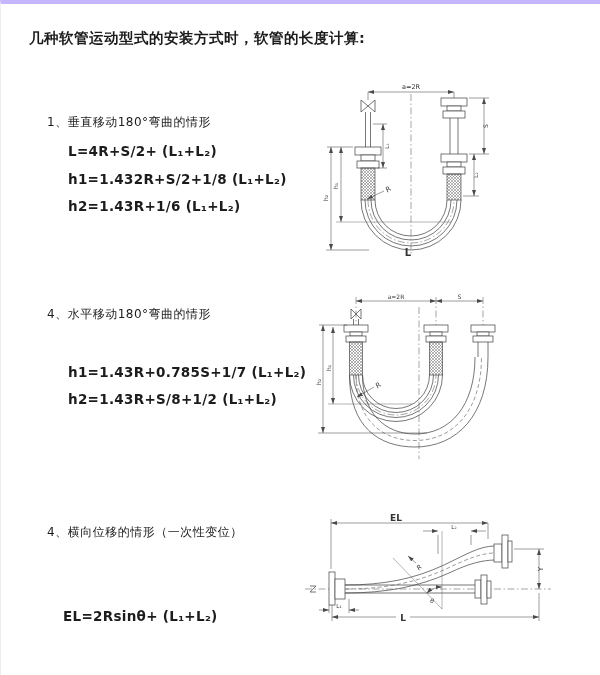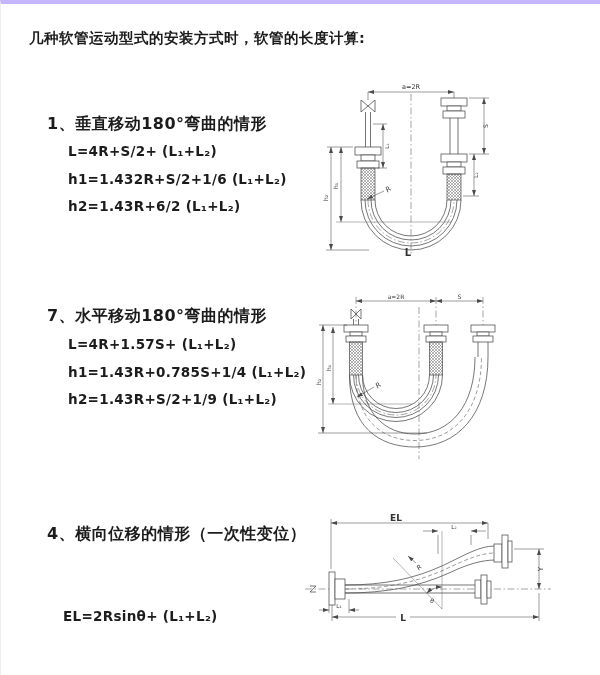--- a/index.html
+++ b/index.html
@@ -1,47 +1,46 @@
 <!DOCTYPE html>
 <html><head>
 <meta charset="utf-8">
 <style>
   html,body{margin:0;padding:0;background:#888;}
   #page{position:relative;width:600px;height:675px;background:#fff;overflow:hidden;
         font-family:"DejaVu Sans","Liberation Sans",sans-serif;color:#1c1c1c;
         border-top:4px solid #c4b5fd;border-left:1px solid #eee;}
   .t{position:absolute;white-space:nowrap;}
   .title{font-size:14.5px;font-weight:bold;letter-spacing:.5px;}
-  .heading{font-size:16px;font-weight:bold;letter-spacing:.5px;}
+  .heading{font-size:12px;font-weight:normal;letter-spacing:.5px;}
   .formula{font-size:13.5px;font-weight:bold;letter-spacing:.3px;}
   svg{position:absolute;overflow:visible;}
   svg text{fill:#333;font-family:"DejaVu Sans","Liberation Sans",sans-serif;}
   .dln{stroke:#4a4a4a;stroke-width:.55;fill:none;}
   .drw{stroke:#4a4a4a;stroke-width:.75;fill:none;}
   .drwf{stroke:#4a4a4a;stroke-width:.75;fill:#fff;}
   .cl{stroke:#4a4a4a;stroke-width:.5;fill:none;stroke-dasharray:7 2.5 1.5 2.5;}
   .dsh{stroke:#4a4a4a;stroke-width:.55;fill:none;stroke-dasharray:4 2.5;}
   .thin{stroke:#5a5a5a;stroke-width:.45;fill:none;}
 </style>
 </head>
 <body>
 
 <div id="page">
 
   <div class="t title" style="left:28px;top:25px">几种软管运动型式的安装方式时，软管的长度计算:</div>
 
   <div class="t heading" style="left:46px;top:110px">1、垂直移动180°弯曲的情形</div>
   <div class="t formula" style="left:67px;top:139px">L=4R+S/2+ (L₁+L₂)</div>
-  <div class="t formula" style="left:67px;top:167px">h1=1.432R+S/2+1/6 (L₁+L₂)</div>
-  <div class="t formula" style="left:67px;top:194px">h2=1.43R+6/2 (L₁+L₂)</div>
-
-  <div class="t heading" style="left:46px;top:302px">7、水平移动180°弯曲的情形</div>
-  <div class="t formula" style="left:67px;top:332px">L=4R+1.57S+ (L₁+L₂)</div>
-  <div class="t formula" style="left:67px;top:360px">h1=1.43R+0.785S+1/4 (L₁+L₂)</div>
-  <div class="t formula" style="left:67px;top:387px">h2=1.43R+S/2+1/9 (L₁+L₂)</div>
+  <div class="t formula" style="left:67px;top:167px">h1=1.432R+S/2+1/8 (L₁+L₂)</div>
+  <div class="t formula" style="left:67px;top:194px">h2=1.43R+1/6 (L₁+L₂)</div>
+
+  <div class="t heading" style="left:46px;top:302px">4、水平移动180°弯曲的情形</div>
+  <div class="t formula" style="left:67px;top:360px">h1=1.43R+0.785S+1/7 (L₁+L₂)</div>
+  <div class="t formula" style="left:67px;top:387px">h2=1.43R+S/8+1/2 (L₁+L₂)</div>
 
   <div class="t heading" style="left:46px;top:520px">4、横向位移的情形（一次性变位）</div>
   <div class="t formula" style="left:62px;top:604px">EL=2Rsinθ+ (L₁+L₂)</div>
 
   <svg style="left:310px;top:66px" width="212" height="192" viewBox="0 0 212 192">
     <defs>
       <marker id="m1" markerWidth="6" markerHeight="4" refX="6" refY="2" orient="auto-start-reverse" markerUnits="userSpaceOnUse">
         <path d="M0,0 L6,2 L0,4 Z" fill="#4a4a4a"></path>
       </marker>
       <pattern id="br1" width="3" height="3" patternUnits="userSpaceOnUse">

